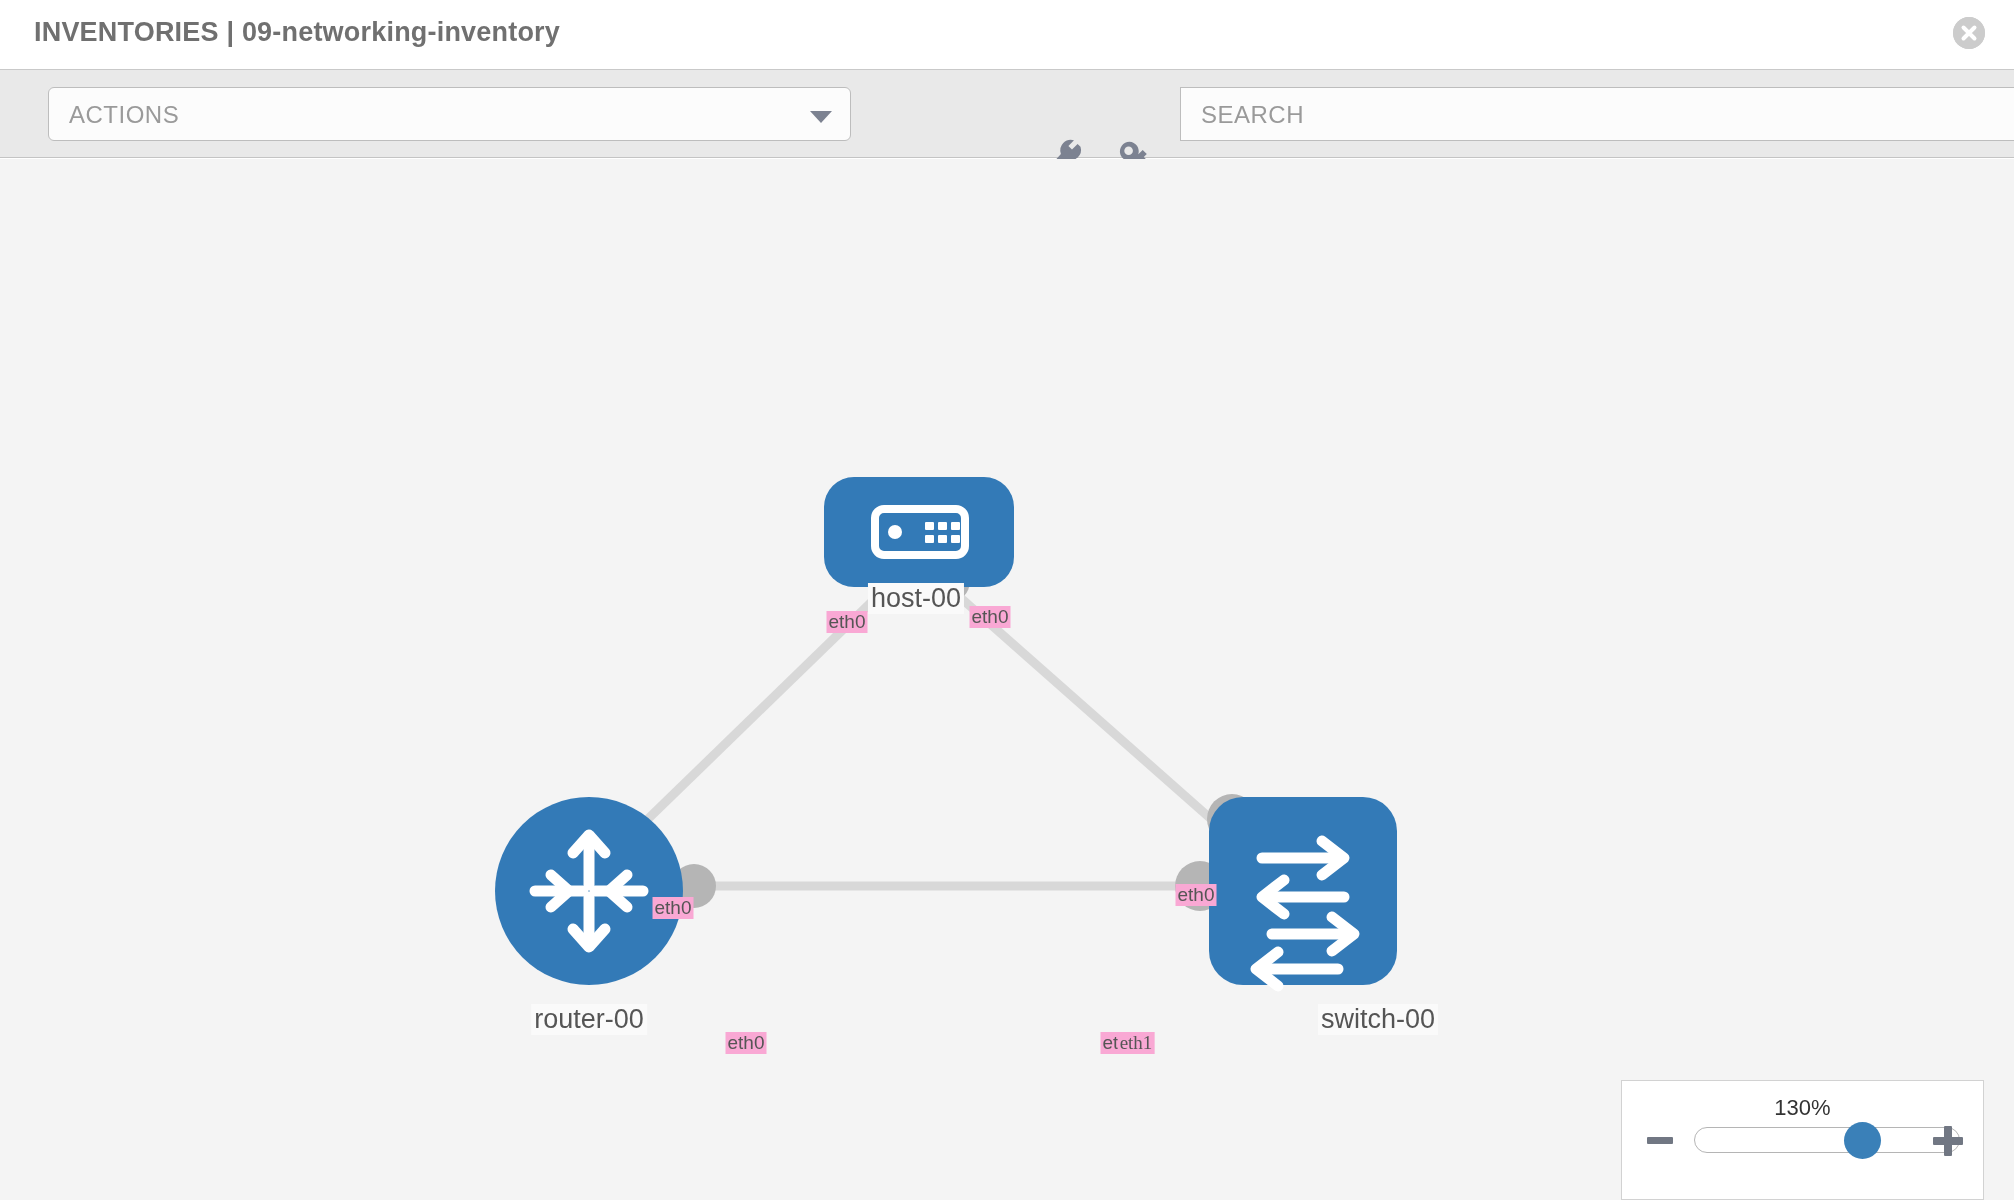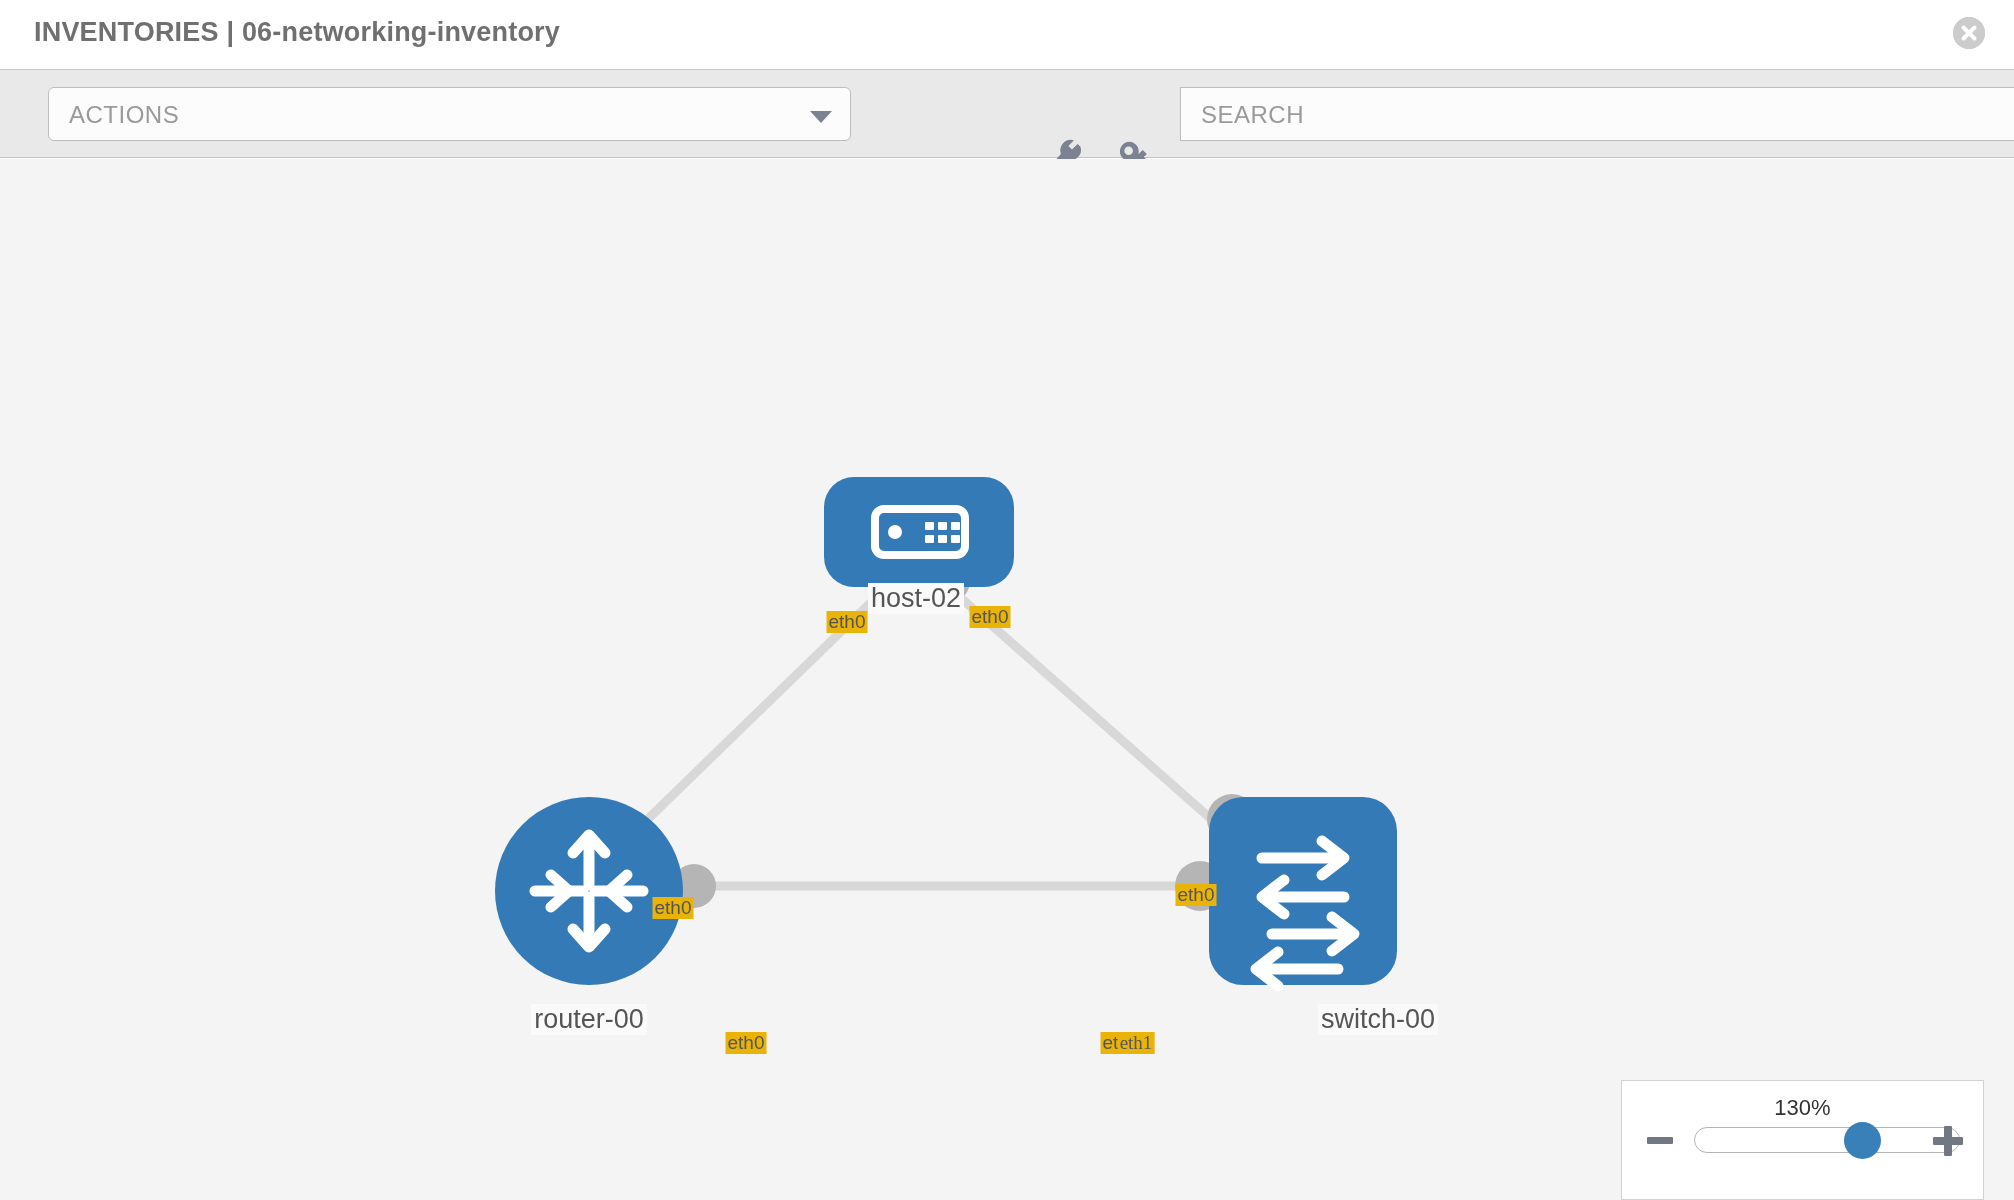--- a/index.html
+++ b/index.html
@@ -90,21 +90,21 @@
     position: absolute;
     font-size: 27px; color: #555555;
     background: #fafafa;
     padding: 0 3px;
     white-space: nowrap;
     transform: translateX(-50%);
   }
   .iface-label {
     position: absolute;
     font-size: 19px; color: #555555;
-    background: #eab308;
+    background: #f9a8d4;
     padding: 0 2px;
     white-space: nowrap;
     transform: translateX(-50%);
   }
 
   
   .zoom-panel {
     position: absolute; left: 1621px; top: 1080px;
     width: 363px; height: 120px;
     background: #ffffff;
@@ -139,21 +139,21 @@
     width: 37px; height: 37px; border-radius: 50%;
     background: #3a80b8; cursor: pointer;
   }
 </style>
 </head>
 <body>
 
 <div id="app">
 
   <div class="header">
-    <div class="header-title">INVENTORIES | 06-networking-inventory</div>
+    <div class="header-title">INVENTORIES | 09-networking-inventory</div>
     <div class="close-btn">
       <svg width="32" height="32" viewBox="0 0 32 32">
         <circle cx="16" cy="16" r="16" fill="#cccccc"></circle>
         <path d="M10.5 10.5 L21.5 21.5 M21.5 10.5 L10.5 21.5" stroke="#ffffff" stroke-width="4" stroke-linecap="round"></path>
       </svg>
     </div>
   </div>
 
   <div class="toolbar">
 
@@ -243,21 +243,21 @@
           <line x1="1344" y1="738" x2="1266" y2="738"></line>
           <polyline points="1284,721 1262,738 1284,755"></polyline>
           <line x1="1272" y1="775" x2="1350" y2="775"></line>
           <polyline points="1332,758 1354,775 1332,792"></polyline>
           <line x1="1338" y1="810" x2="1260" y2="810"></line>
           <polyline points="1278,793 1256,810 1278,827"></polyline>
         </g>
       </g>
     </svg>
 
-    <div class="node-label" style="left:916px; top:424px;">host-02</div>
+    <div class="node-label" style="left:916px; top:424px;">host-00</div>
     <div class="node-label" style="left:589px; top:845px;text-align:right;">router-00</div>
     <div class="node-label" style="left:1378px; top:845px;text-align:center;">switch-00</div>
 
     <div class="iface-label" style="left:847px; top:452px;">eth0</div>
     <div class="iface-label" style="left:990px; top:447px;">eth0</div>
     <div class="iface-label" style="left:673px; top:738px;">eth0</div>
     <div class="iface-label" style="left:1196px; top:725px;">eth0</div>
     <div class="iface-label" style="left:746px; top:873px;">eth0</div>
     <div class="iface-label" style="left:1121px; top:873px;">eth0</div>
     <div class="iface-label" style="left:1136px; top:873px;font-family:Liberation Serif, serif;">eth1</div>

